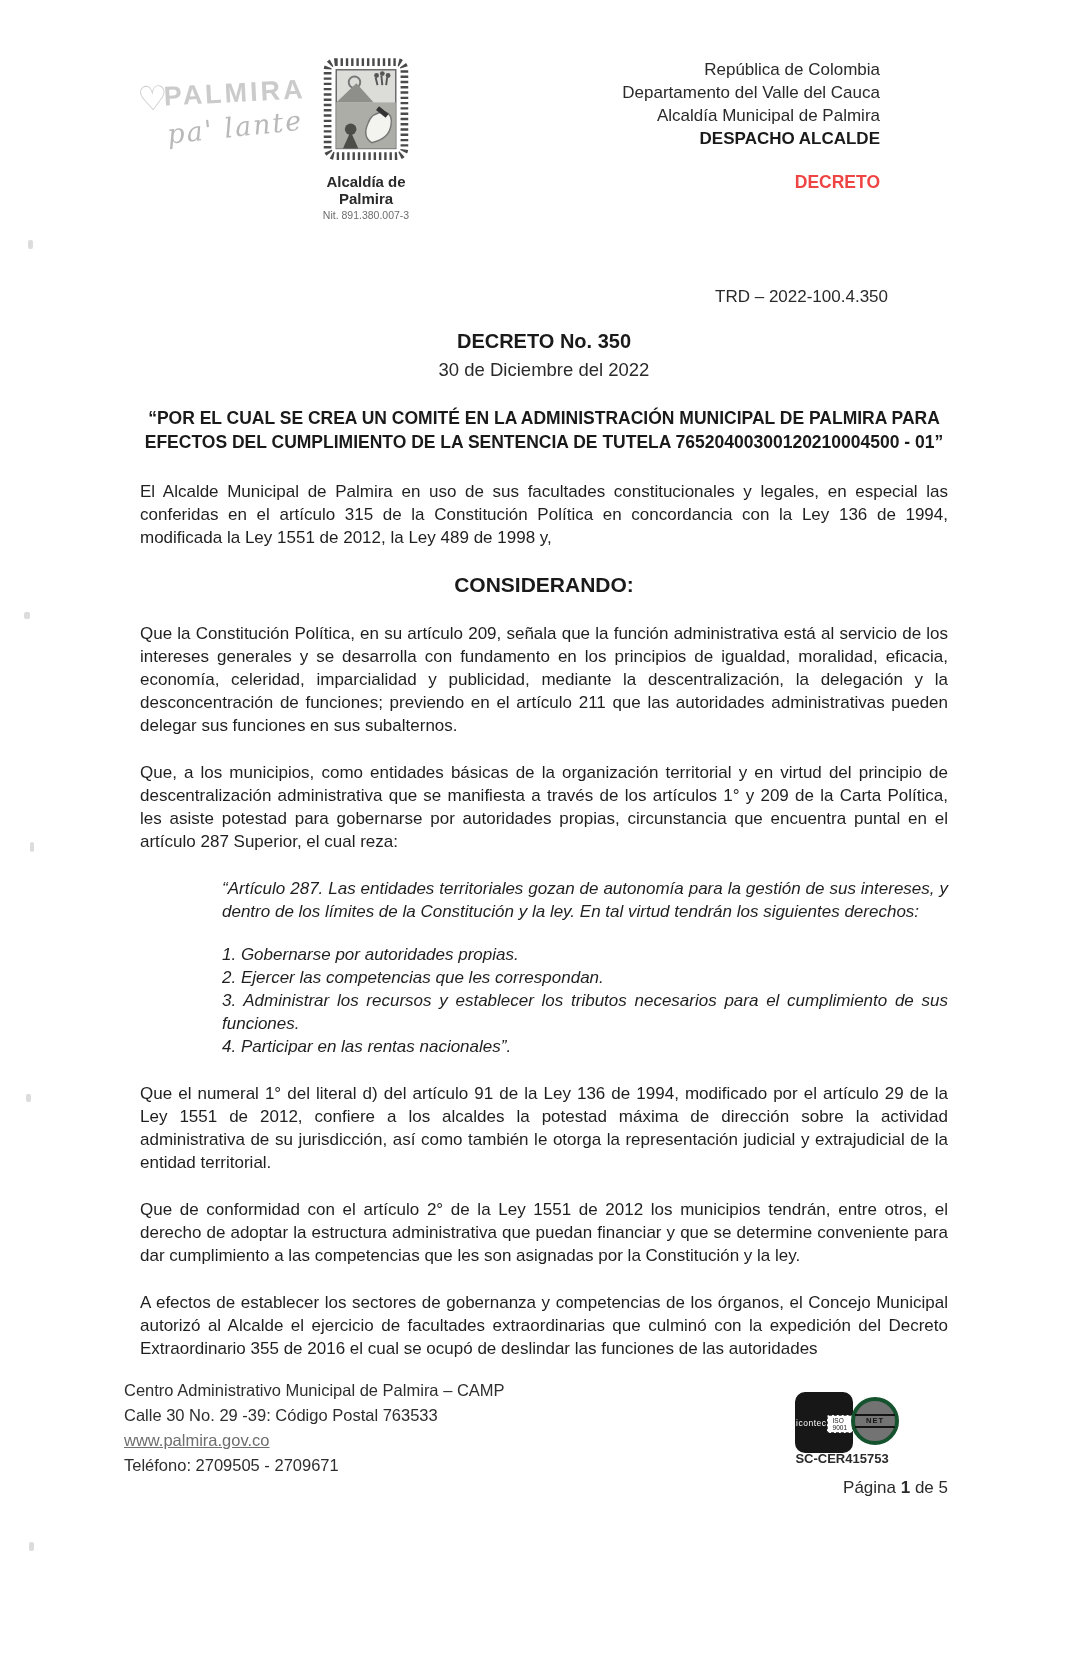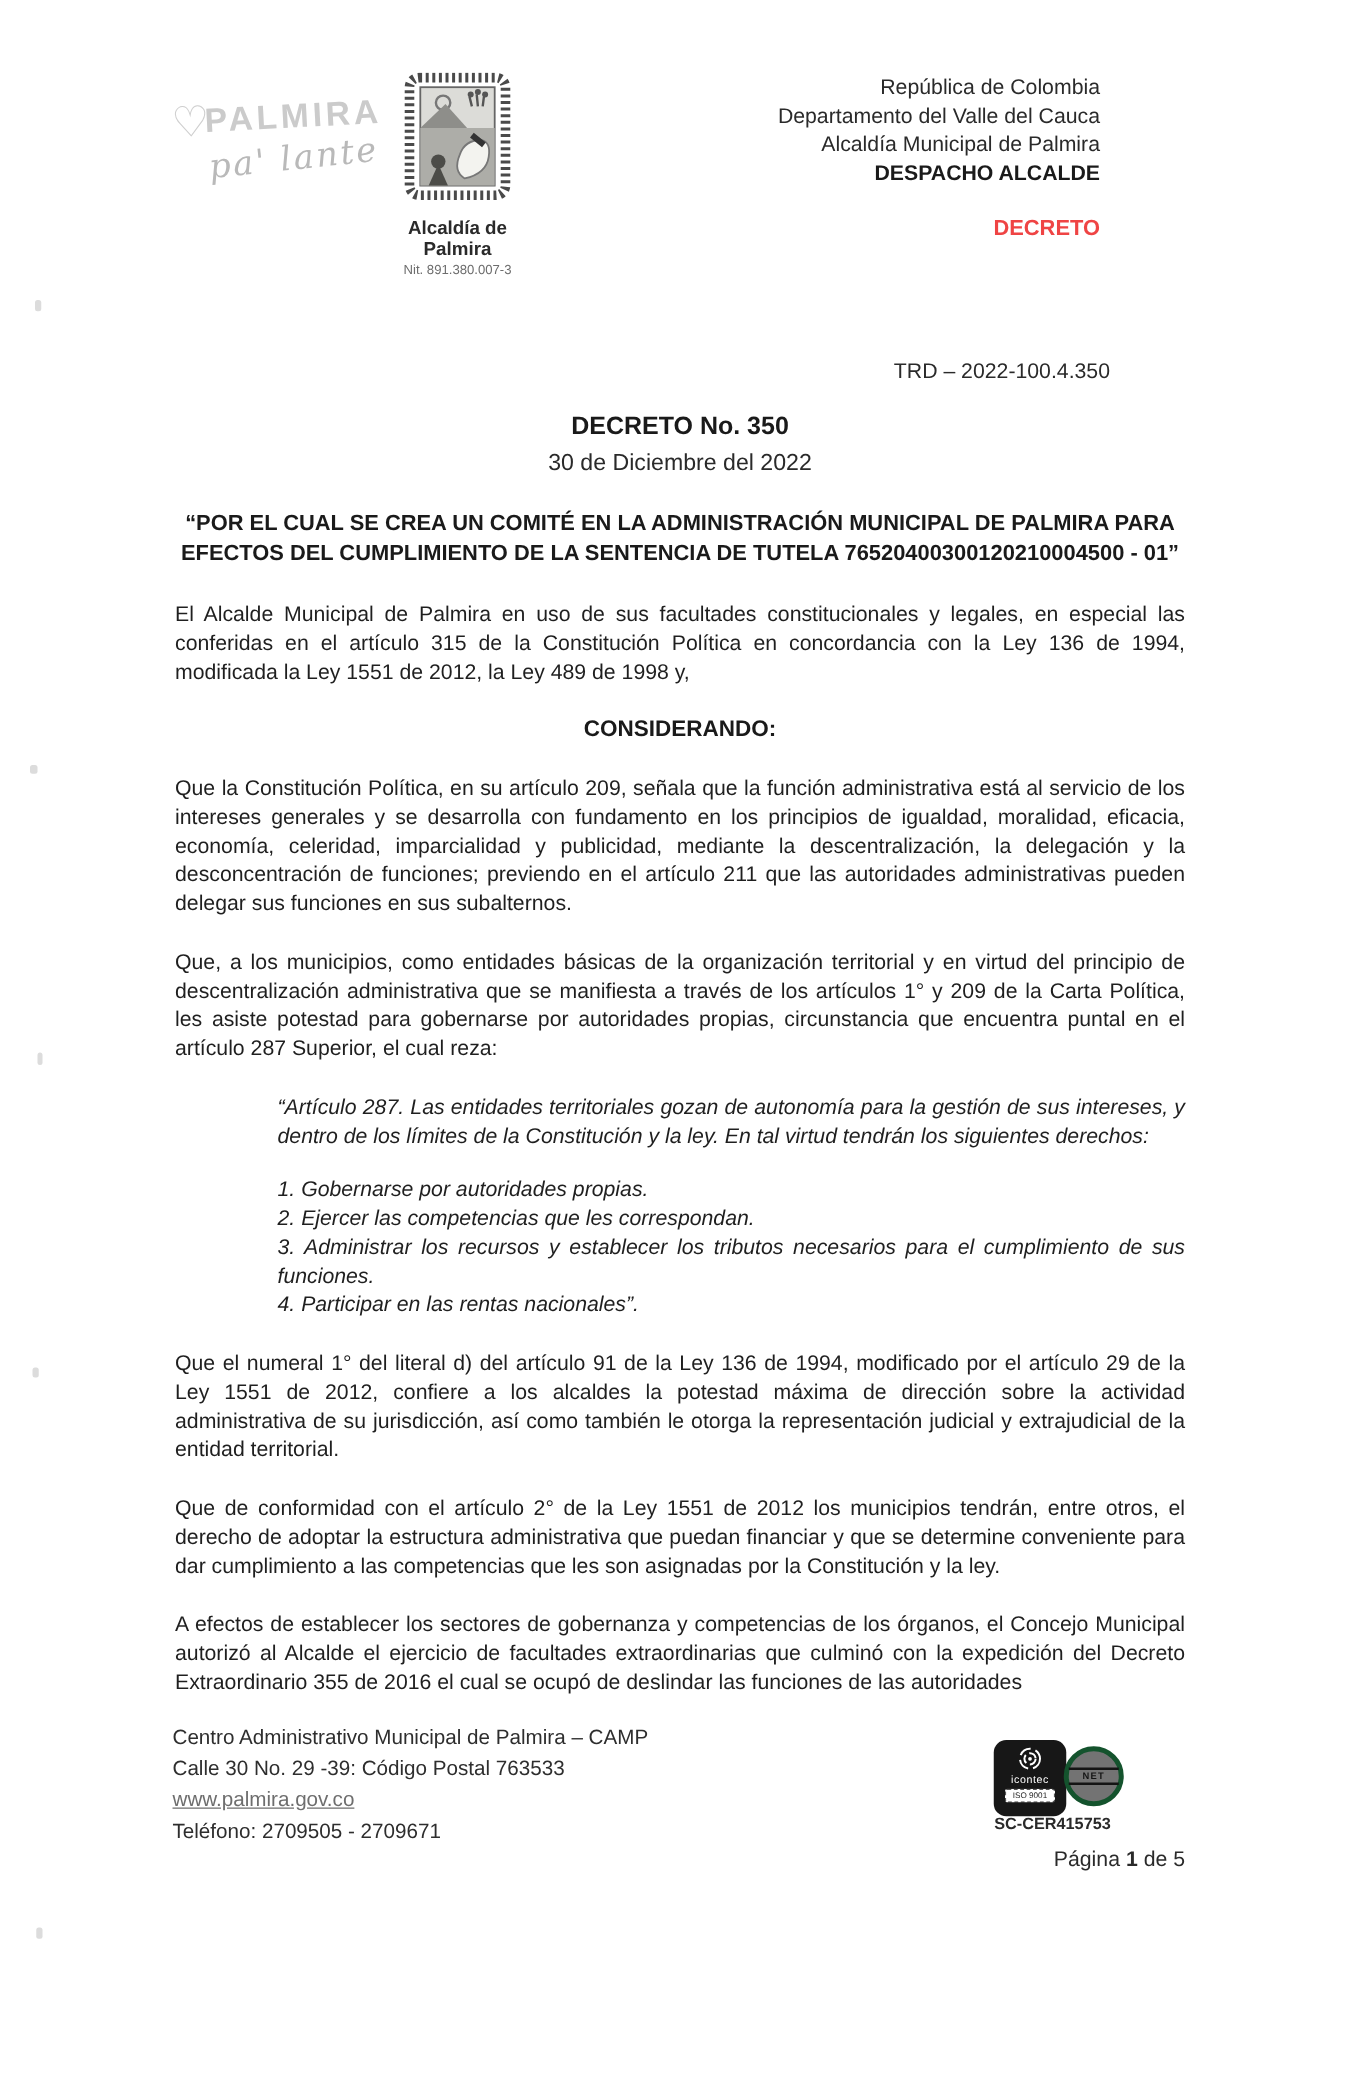--- a/index.html
+++ b/index.html
@@ -29,36 +29,36 @@
 
   .trd { position:absolute; right:200px; top:287px; font-size:17px; color:#2a2a2a;text-align:right; }
 
   
   .main { position:absolute; left:140px; top:330px; width:808px; }
   .decree-no { font-size:20px; font-weight:bold; text-align:center; margin:0 0 6px 0; color:#1a1a1a; }
   .decree-date { font-size:18.5px; text-align:center; margin:0 0 26px 0; color:#2a2a2a; }
   .subject { font-size:17.5px; font-weight:bold; text-align:center; line-height:23.5px;
     margin:0 0 26px 0; color:#1a1a1a; }
   .para { font-size:17px; line-height:23px; text-align:justify; margin:0 0 24px 0; }
-  .heading { font-size:18px; font-weight:bold; text-align:center; margin:0 0 25px 0; color:#1a1a1a; }
+  .heading { font-size:21px; font-weight:bold; text-align:center; margin:0 0 25px 0; color:#1a1a1a; }
   .quote-block { margin:0 0 24px 82px; font-style:italic; }
   .quote-block .q-para { font-size:17px; line-height:23px; text-align:justify; margin:0 0 20px 0; }
   .quote-block .q-item { font-size:17px; line-height:23px; text-align:justify; margin:0; }
 
   
-  .footer-left { position:absolute; left:138px; top:1378px; font-size:16.5px;
+  .footer-left { position:absolute; left:124px; top:1378px; font-size:16.5px;
     line-height:25px; color:#2e2e2e; }
   .footer-website { color:#6e6e6e; text-decoration:underline; }
   .page-indicator { position:absolute; left:140px; top:1478px; width:808px;
     text-align:right; font-size:17px; color:#2a2a2a; }
   .page-indicator .pg-num { font-weight:bold; }
 
   .badge-icontec { position:absolute; left:795px; top:1392px; width:58px; height:61px;
     border-radius:10px; background:#171717; overflow:hidden; display:flex;
-    flex-direction:column; align-items:center; }
+    align-items:center; }
   .badge-icontec .swirl { margin-top:5px; }
   .badge-icontec .ic-label { color:#ffffff; font-size:8.5px; letter-spacing:0.5px; margin-top:1px; }
   .badge-icontec .iso-strip { margin-top:3px; background:#ffffff; border:1px dashed #555;
     border-radius:2px; font-size:6.5px; color:#222; padding:1px 5px; }
   .badge-iqnet { position:absolute; left:851px; top:1397px; width:40px; height:40px;
     border-radius:50%; background:#737373; border:4px solid #14532d;
     display:flex; align-items:center; justify-content:center; }
   .badge-iqnet .iq-band { width:100%; border-top:2px solid #141414; border-bottom:2px solid #141414;
     font-size:7.5px; font-weight:bold; color:#141414; text-align:center; line-height:10px;
     letter-spacing:1px; }

